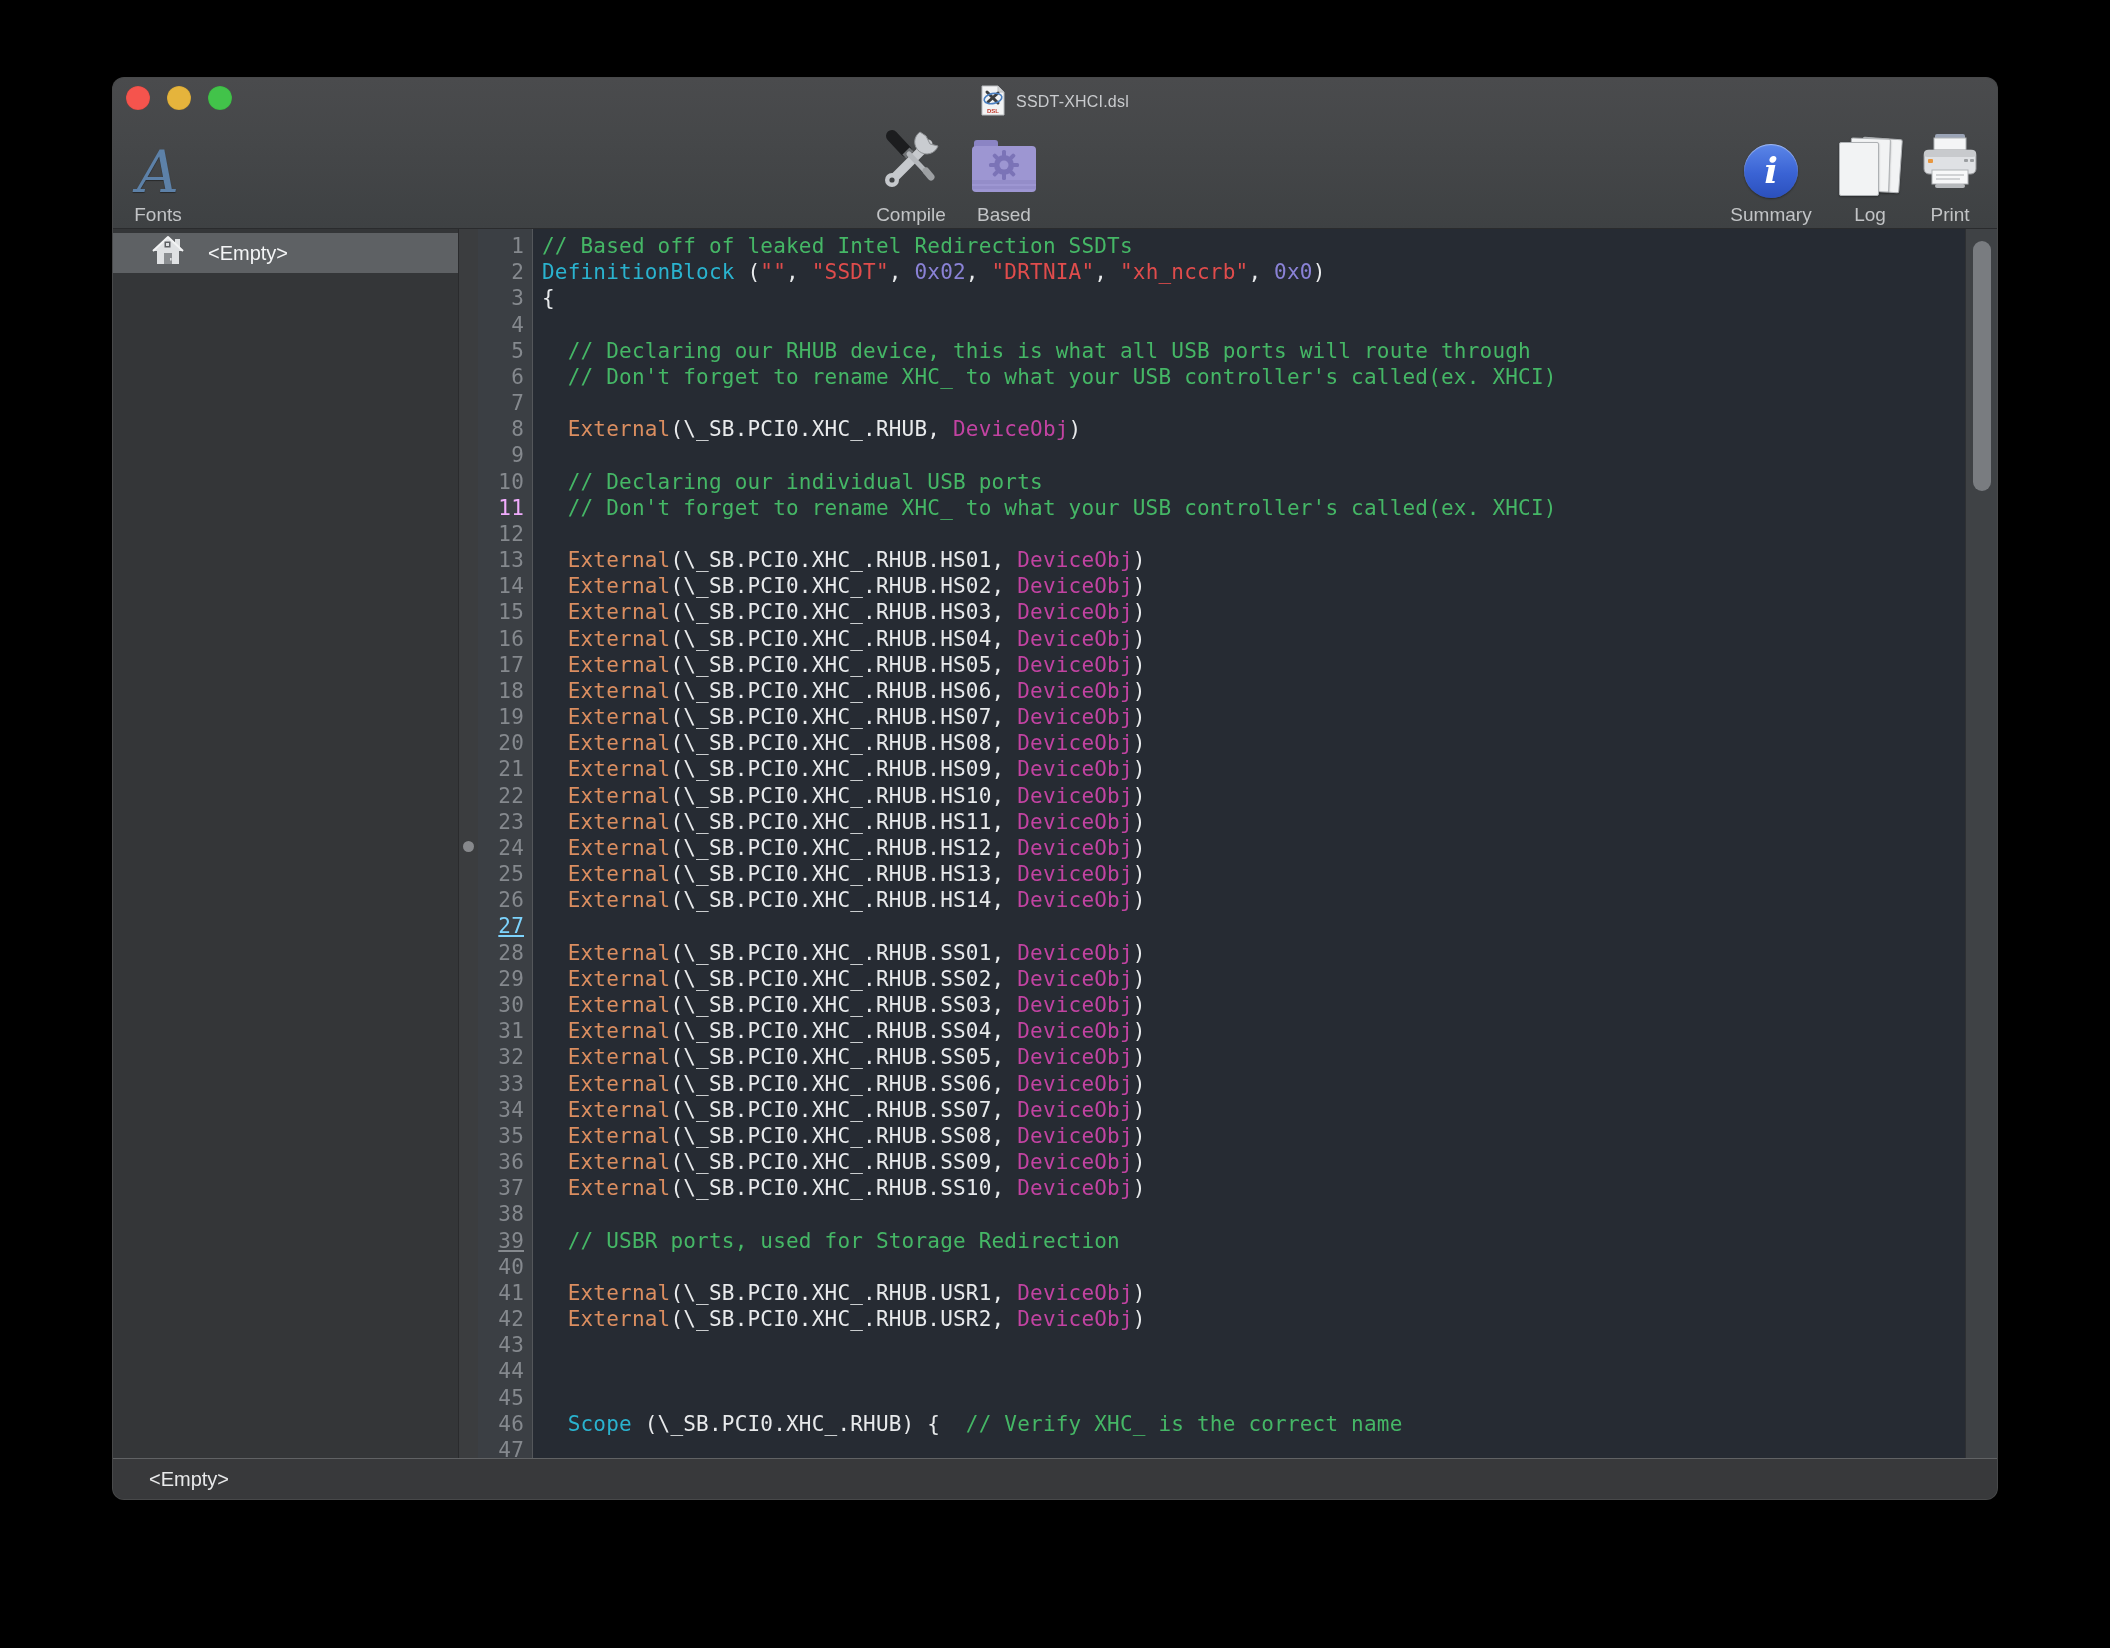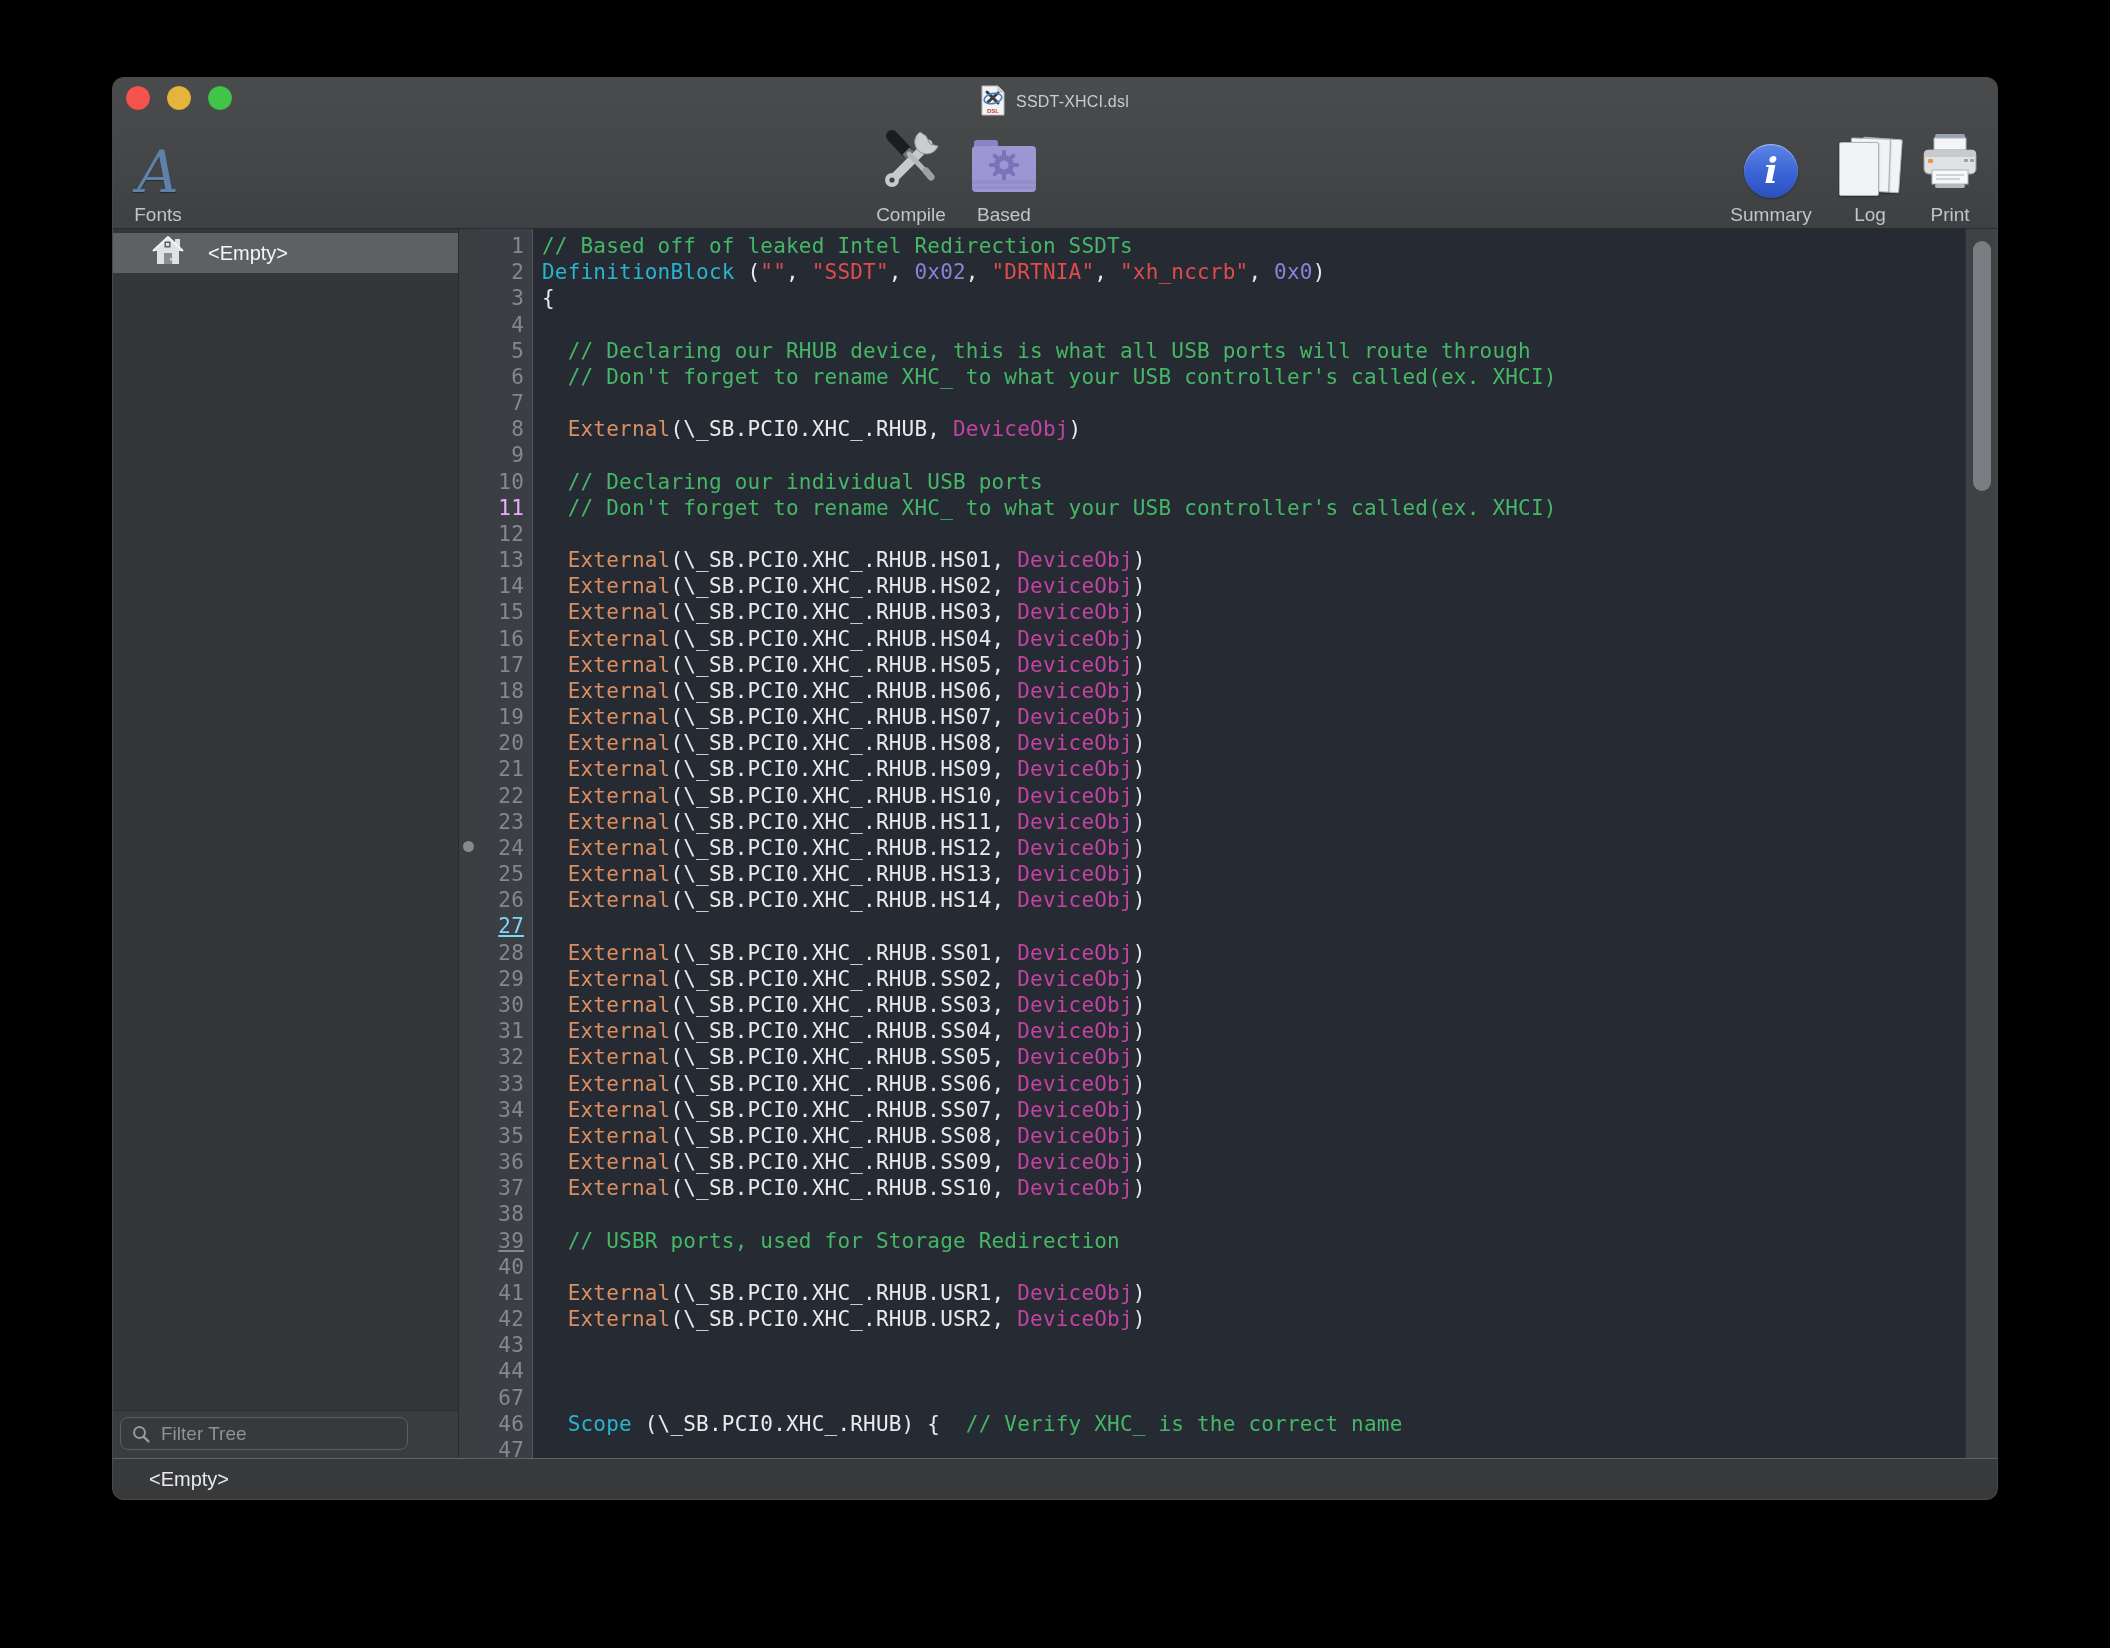--- a/index.html
+++ b/index.html
@@ -200,31 +200,20 @@
               <rect x="25" y="6" width="5" height="8" fill="#dfe1e3"></rect>
               <path d="M3 18 L18 4 L33 18 L29 18 L29 31 L7 31 L7 18 Z" fill="#dfe1e3"></path>
               <path d="M3 18 L18 4 L33 18" fill="none" stroke="#f2f3f4" stroke-width="2" stroke-linejoin="round"></path>
               <rect x="14.5" y="8.5" width="6" height="6" fill="#5e6164"></rect>
               <rect x="16" y="10" width="3" height="3" fill="#dfe1e3"></rect>
               <rect x="14" y="20" width="8" height="11" fill="#8b8e91"></rect>
               <rect x="20" y="25" width="1.6" height="2.5" fill="#dfe1e3"></rect>
             </svg>
           </span>
           <span class="lbl">&lt;Empty&gt;</span>
-        </div>
-      </div>
-      <div class="filter-area">
-        <div class="filter-field">
-          <span style="margin-left:10px;display:flex;">
-            <svg width="20" height="20" viewBox="0 0 20 20">
-              <circle cx="8.5" cy="8.5" r="5.5" fill="none" stroke="#96999c" stroke-width="2"></circle>
-              <line x1="12.8" y1="12.8" x2="17.4" y2="17.4" stroke="#96999c" stroke-width="2.4" stroke-linecap="round"></line>
-            </svg>
-          </span>
-          <input type="text" placeholder="Filter Tree" style="">
         </div>
       </div>
     </div>
 
     <div class="splitter">
       <div class="split-dot"></div>
     </div>
 
     <div class="editor">
       <div class="gutter-bg"></div>
@@ -269,21 +258,21 @@
           <div class="code-line"><span class="ln" style="color: rgb(133, 137, 142);">35</span><span class="ct"><span style="color: rgb(232, 234, 236);">  </span><span style="color: rgb(219, 142, 96);">External</span><span style="color: rgb(232, 234, 236);">(\_SB.PCI0.XHC_.RHUB.SS08, </span><span style="color: rgb(194, 67, 162);">DeviceObj</span><span style="color: rgb(232, 234, 236);">)</span></span></div>
           <div class="code-line"><span class="ln" style="color: rgb(133, 137, 142);">36</span><span class="ct"><span style="color: rgb(232, 234, 236);">  </span><span style="color: rgb(219, 142, 96);">External</span><span style="color: rgb(232, 234, 236);">(\_SB.PCI0.XHC_.RHUB.SS09, </span><span style="color: rgb(194, 67, 162);">DeviceObj</span><span style="color: rgb(232, 234, 236);">)</span></span></div>
           <div class="code-line"><span class="ln" style="color: rgb(133, 137, 142);">37</span><span class="ct"><span style="color: rgb(232, 234, 236);">  </span><span style="color: rgb(219, 142, 96);">External</span><span style="color: rgb(232, 234, 236);">(\_SB.PCI0.XHC_.RHUB.SS10, </span><span style="color: rgb(194, 67, 162);">DeviceObj</span><span style="color: rgb(232, 234, 236);">)</span></span></div>
           <div class="code-line"><span class="ln" style="color: rgb(133, 137, 142);">38</span><span class="ct"></span></div>
           <div class="code-line"><span class="ln" style="color: rgb(133, 137, 142); text-decoration: underline;">39</span><span class="ct"><span style="color: rgb(69, 183, 102);">  // USBR ports, used for Storage Redirection</span></span></div>
           <div class="code-line"><span class="ln" style="color: rgb(133, 137, 142);">40</span><span class="ct"></span></div>
           <div class="code-line"><span class="ln" style="color: rgb(133, 137, 142);">41</span><span class="ct"><span style="color: rgb(232, 234, 236);">  </span><span style="color: rgb(219, 142, 96);">External</span><span style="color: rgb(232, 234, 236);">(\_SB.PCI0.XHC_.RHUB.USR1, </span><span style="color: rgb(194, 67, 162);">DeviceObj</span><span style="color: rgb(232, 234, 236);">)</span></span></div>
           <div class="code-line"><span class="ln" style="color: rgb(133, 137, 142);">42</span><span class="ct"><span style="color: rgb(232, 234, 236);">  </span><span style="color: rgb(219, 142, 96);">External</span><span style="color: rgb(232, 234, 236);">(\_SB.PCI0.XHC_.RHUB.USR2, </span><span style="color: rgb(194, 67, 162);">DeviceObj</span><span style="color: rgb(232, 234, 236);">)</span></span></div>
           <div class="code-line"><span class="ln" style="color: rgb(133, 137, 142);">43</span><span class="ct"></span></div>
           <div class="code-line"><span class="ln" style="color: rgb(133, 137, 142);">44</span><span class="ct"></span></div>
-          <div class="code-line"><span class="ln" style="color: rgb(133, 137, 142);">67</span><span class="ct"></span></div>
+          <div class="code-line"><span class="ln" style="color: rgb(133, 137, 142);">45</span><span class="ct"></span></div>
           <div class="code-line"><span class="ln" style="color: rgb(133, 137, 142);">46</span><span class="ct"><span style="color: rgb(232, 234, 236);">  </span><span style="color: rgb(42, 179, 207);">Scope</span><span style="color: rgb(232, 234, 236);"> (\_SB.PCI0.XHC_.RHUB) {  </span><span style="color: rgb(69, 183, 102);">// Verify XHC_ is the correct name</span></span></div>
           <div class="code-line"><span class="ln" style="color: rgb(133, 137, 142);">47</span><span class="ct"></span></div>
         </div>
     </div>
   </div>
 
   <div class="statusbar">
     <span class="txt">&lt;Empty&gt;</span>
   </div>
 </div>

